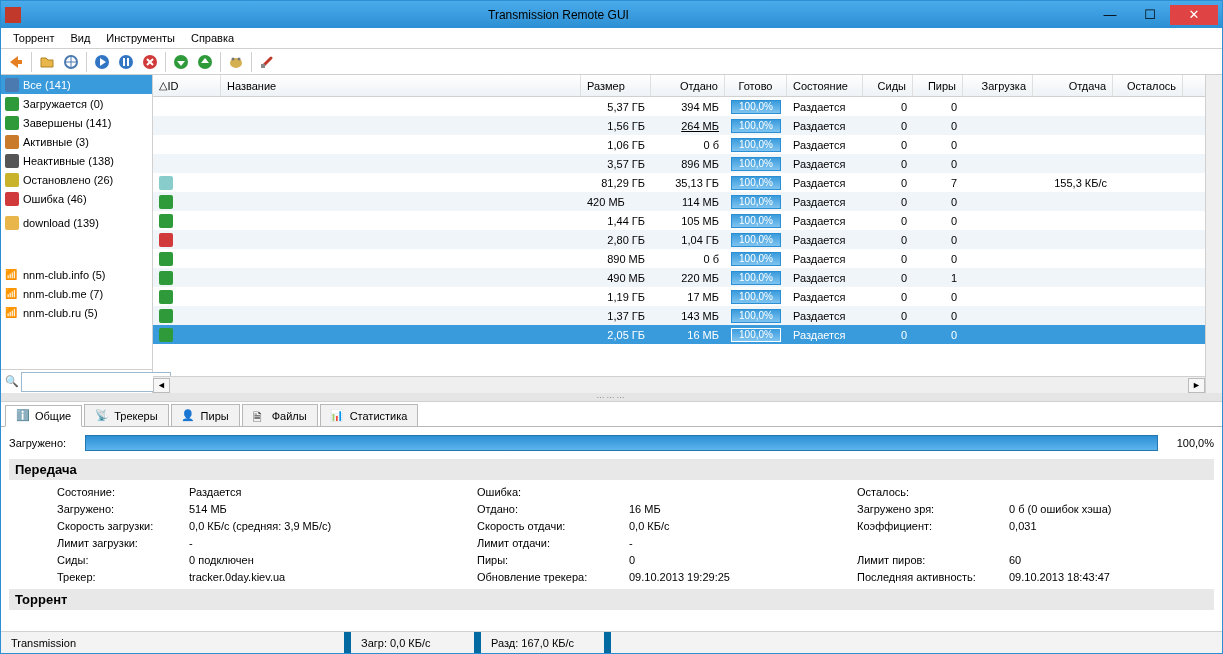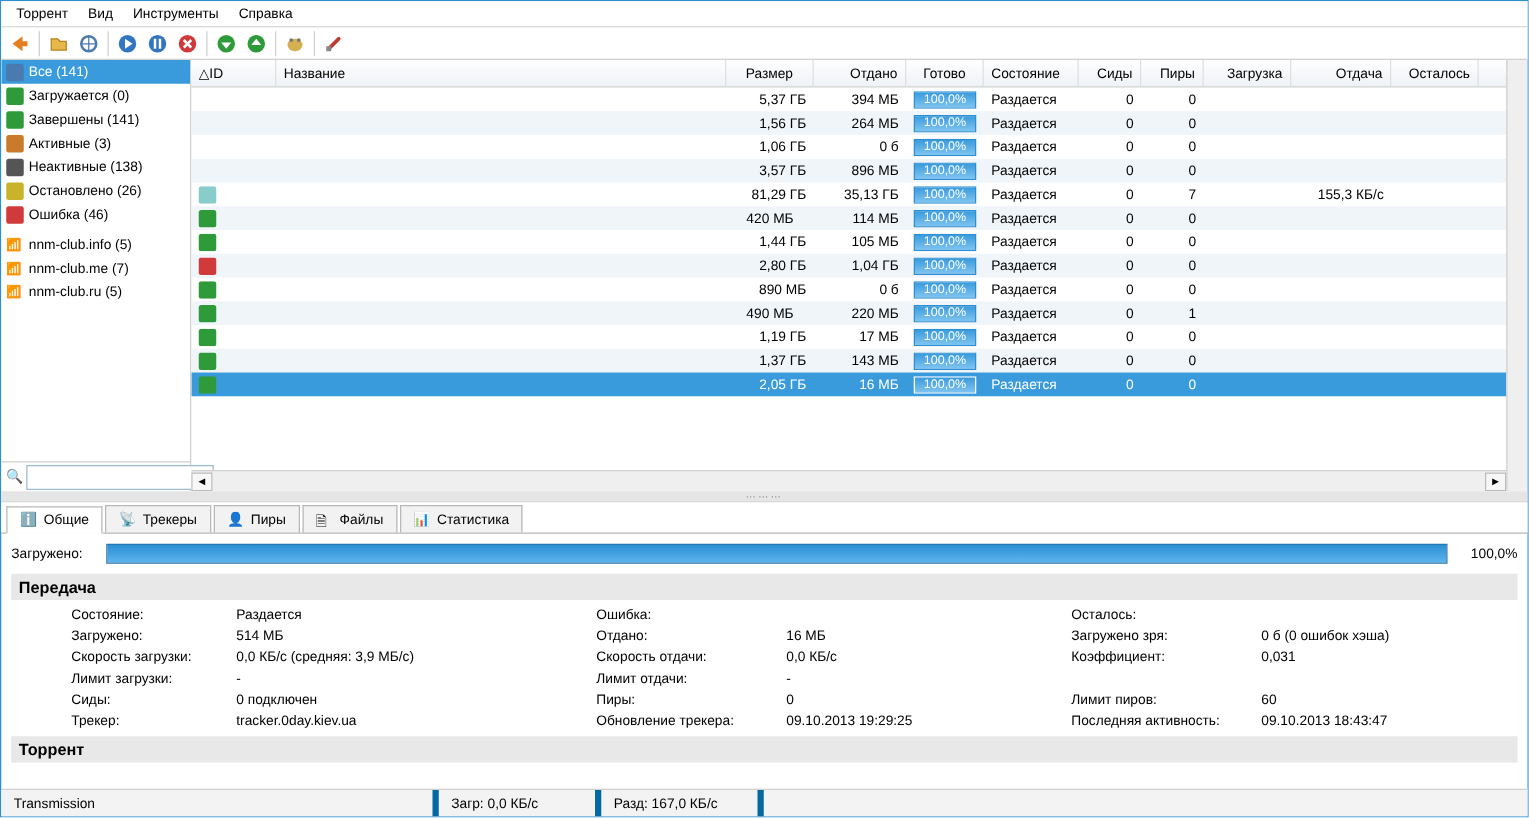--- a/index.html
+++ b/index.html
@@ -70,30 +70,39 @@
 .progress-row .bar { flex: 1; height: 16px; background: linear-gradient(#2c8fd3, #5db4ee); border: 1px solid #2677b0; }
 .progress-row .pct { width: 50px; text-align: right; }
 
 .section-heading { font-weight: bold; font-size: 13px; background: #e8e8e8; padding: 3px 6px; margin: 4px 0; }
 .kvtable { display: grid; grid-template-columns: 180px 240px 200px 180px 200px 170px; row-gap: 5px; font-size: 11px; padding: 2px 0; }
 .kvtable .k { color: #000; margin-left: 48px; }
 .kvtable .v { color: #000; }
 
 
 .statusbar { height: 22px; border-top: 1px solid #d0d0d0; background: #f3f3f3; display: flex; align-items: center; font-size: 11px; }
-.statusbar .cell { padding: 0 10px; border-right: 5px solid #0369a1; height: 100%; display: flex; align-items: center; }
+.statusbar .cell { padding: 0 10px; border-right: 7px solid #0369a1; height: 100%; display: flex; align-items: center; }
 
 
 .vscroll { width: 17px; background: #efefef; border-left: 1px solid #d0d0d0; }
 </style>
 </head>
 <body>
 
 <div class="window">
 
+  <div class="titlebar">
+    <div class="app-icon"></div>
+    <div class="title">Transmission Remote GUI</div>
+    <div class="winbtns">
+      <div class="winbtn">—</div>
+      <div class="winbtn">☐</div>
+      <div class="winbtn close">✕</div>
+    </div>
+  </div>
 
   <div class="menubar">
     <div class="menuitem">Торрент</div>
     <div class="menuitem">Вид</div>
     <div class="menuitem">Инструменты</div>
     <div class="menuitem">Справка</div>
   </div>
 
   <div class="toolbar">
     <div class="tbtn">
@@ -187,20 +196,26 @@
           </div>
           <div class="sidebar-item">
             <span class="sicon" style="background: rgb(201, 179, 43);"></span>
             <span>Остановлено (26)</span>
           </div>
           <div class="sidebar-item">
             <span class="sicon" style="background: rgb(209, 58, 58);"></span>
             <span>Ошибка (46)</span>
           </div>
         </div>
+      <div class="grp folder" id="sb-folder">
+          <div class="sidebar-item">
+            <span class="sicon" style="background: rgb(232, 182, 74);"></span>
+            <span>download (139)</span>
+          </div>
+        </div>
       <div class="grp tracker" id="sb-tracker">
           <div class="sidebar-item">
             <span style="font-size: 10px; width: 14px;">📶</span>
             <span>nnm-club.info (5)</span>
           </div>
           <div class="sidebar-item">
             <span style="font-size: 10px; width: 14px;">📶</span>
             <span>nnm-club.me (7)</span>
           </div>
           <div class="sidebar-item">
@@ -216,21 +231,21 @@
 
     <div class="torrentpanel">
       <div class="theader" id="theader">
           <div class="th" style="width: 68px;">
             <span>△ </span>
             <span>ID</span>
           </div>
           <div class="th" style="width: 360px;">
             <span>Название</span>
           </div>
-          <div class="th" style="width: 70px; justify-content: center;">
+          <div class="th" style="width: 70px; justify-content: flex-start;">
             <span>Размер</span>
           </div>
           <div class="th" style="width: 74px; justify-content: flex-end;">
             <span>Отдано</span>
           </div>
           <div class="th" style="width: 62px; justify-content: center;">
             <span>Готово</span>
           </div>
           <div class="th" style="width: 76px;">
             <span>Состояние</span>
@@ -264,21 +279,21 @@
             <div class="td" style="width: 50px; text-align: right;">0</div>
             <div class="td" style="width: 50px; text-align: right;">0</div>
             <div class="td" style="width: 70px; text-align: right;"></div>
             <div class="td" style="width: 80px; text-align: right;"></div>
             <div class="td" style="width: 70px; text-align: right;"></div>
           </div>
           <div class="trow">
             <div class="td icon" style="width: 68px;"></div>
             <div class="td" style="width: 360px;"></div>
             <div class="td" style="width: 70px; text-align: right;">1,56 ГБ</div>
-            <div class="td" style="width: 74px; text-align: right;">264 МБ</div>
+            <div class="td" style="width: 74px; text-align: right; text-decoration: underline;">264 МБ</div>
             <div class="td" style="width: 62px; text-align: center; display: flex; justify-content: center;">
               <div class="progbar">100,0%</div>
             </div>
             <div class="td" style="width: 76px;">Раздается</div>
             <div class="td" style="width: 50px; text-align: right;">0</div>
             <div class="td" style="width: 50px; text-align: right;">0</div>
             <div class="td" style="width: 70px; text-align: right;"></div>
             <div class="td" style="width: 80px; text-align: right;"></div>
             <div class="td" style="width: 70px; text-align: right;"></div>
           </div>
@@ -327,21 +342,21 @@
             <div class="td" style="width: 50px; text-align: right;">7</div>
             <div class="td" style="width: 70px; text-align: right;"></div>
             <div class="td" style="width: 80px; text-align: right;">155,3 КБ/с</div>
             <div class="td" style="width: 70px; text-align: right;"></div>
           </div>
           <div class="trow">
             <div class="td icon" style="width: 68px;">
               <span class="ticon" style="background: rgb(46, 154, 58);"></span>
             </div>
             <div class="td" style="width: 360px;"></div>
-            <div class="td" style="width: 70px; text-align: center;">420 МБ</div>
+            <div class="td" style="width: 70px; text-align: left;">420 МБ</div>
             <div class="td" style="width: 74px; text-align: right;">114 МБ</div>
             <div class="td" style="width: 62px; text-align: center; display: flex; justify-content: center;">
               <div class="progbar">100,0%</div>
             </div>
             <div class="td" style="width: 76px;">Раздается</div>
             <div class="td" style="width: 50px; text-align: right;">0</div>
             <div class="td" style="width: 50px; text-align: right;">0</div>
             <div class="td" style="width: 70px; text-align: right;"></div>
             <div class="td" style="width: 80px; text-align: right;"></div>
             <div class="td" style="width: 70px; text-align: right;"></div>
@@ -395,21 +410,21 @@
             <div class="td" style="width: 50px; text-align: right;">0</div>
             <div class="td" style="width: 70px; text-align: right;"></div>
             <div class="td" style="width: 80px; text-align: right;"></div>
             <div class="td" style="width: 70px; text-align: right;"></div>
           </div>
           <div class="trow">
             <div class="td icon" style="width: 68px;">
               <span class="ticon" style="background: rgb(46, 154, 58);"></span>
             </div>
             <div class="td" style="width: 360px;"></div>
-            <div class="td" style="width: 70px; text-align: center;">490 МБ</div>
+            <div class="td" style="width: 70px; text-align: right;">490 МБ</div>
             <div class="td" style="width: 74px; text-align: right;">220 МБ</div>
             <div class="td" style="width: 62px; text-align: center; display: flex; justify-content: center;">
               <div class="progbar">100,0%</div>
             </div>
             <div class="td" style="width: 76px;">Раздается</div>
             <div class="td" style="width: 50px; text-align: right;">0</div>
             <div class="td" style="width: 50px; text-align: right;">1</div>
             <div class="td" style="width: 70px; text-align: right;"></div>
             <div class="td" style="width: 80px; text-align: right;"></div>
             <div class="td" style="width: 70px; text-align: right;"></div>

